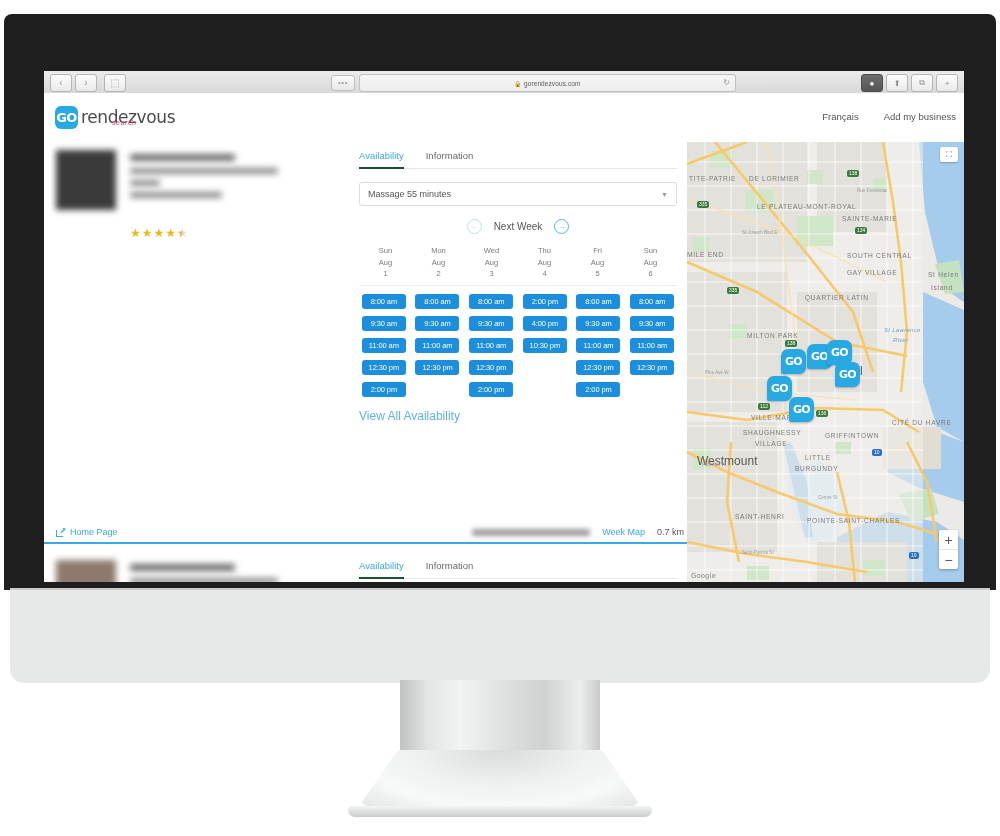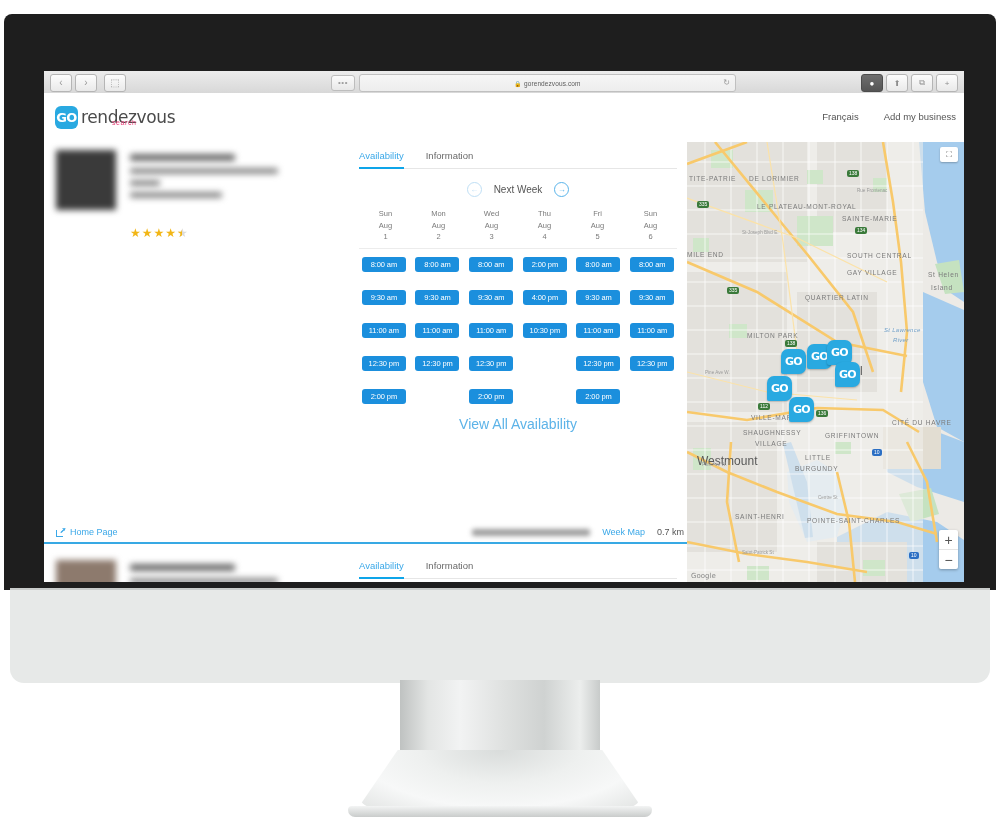--- a/index.html
+++ b/index.html
@@ -67,38 +67,38 @@
   .prole2{height:6px;width:30px;background:#8a8a8a;margin-bottom:6px;}
   .prole3{height:6px;width:92px;background:#8a8a8a;}
   .stars{display:flex;gap:1px;font-size:12px;color:#f2b616;letter-spacing:0px;}
   .star-half{position:relative;color:#dcdcdc;}
   .star-half i{position:absolute;left:0;top:0;width:50%;overflow:hidden;color:#f2b616;font-style:normal;}
 
   
   .booking{position:absolute;left:315px;width:318px;}
   .tabs{display:flex;gap:22px;border-bottom:1px solid #e6e6e6;padding-bottom:6px;}
   .tab{font-size:9.5px;color:#6a6a6a;position:relative;padding-bottom:6px;margin-bottom:-7px;}
-  .tab.active{color:#3ba8e8;border-bottom:2px solid #0ea5e9;}
+  .tab.active{color:#3ba8e8;border-bottom:2px solid #14532d;}
   .select{margin-top:13px;width:100%;height:24px;border:1px solid #dcdcdc;border-radius:3px;background:#fff;
      display:flex;align-items:center;justify-content:space-between;padding:0 8px;box-sizing:border-box;}
   .select-val{font-size:9px;color:#555;}
   .chev{font-size:7px;color:#9a9a9a;}
   .weeknav{margin-top:13px;display:flex;align-items:center;justify-content:center;gap:12px;}
   .weeknav-txt{font-size:10px;color:#555;}
   .circ{width:13px;height:13px;border-radius:50%;border:1px solid #5ab4ea;color:#5ab4ea;font-size:8px;
      display:flex;align-items:center;justify-content:center;line-height:1;}
   .circ.dim{border-color:#bfdff5;color:#bfdff5;}
   .daygrid{margin-top:11px;display:grid;grid-template-columns:repeat(6,1fr);}
   .day{text-align:center;font-size:7.5px;color:#7a7a7a;line-height:1.55;}
   .dayrule{margin-top:5px;height:1px;background:#ececec;}
   .slots{margin-top:8px;display:grid;grid-template-columns:repeat(6,1fr);gap:5px 4px;align-items:start;}
-  .slotcol{display:flex;flex-direction:column;gap:18px;align-items:center;}
+  .slotcol{display:flex;flex-direction:column;gap:7px;align-items:center;}
   .slot{width:44px;height:15px;background:#1b8fdd;border-radius:3px;color:#fff;font-size:7.5px;
      display:flex;align-items:center;justify-content:center;letter-spacing:-.1px;}
-  .viewall{margin-top:12px;text-align:center;font-size:14px;color:#5cb3e8;}
+  .viewall{margin-top:12px;text-align:left;font-size:12px;color:#5cb3e8;}
   .cardfoot{position:absolute;left:12px;width:628px;display:flex;align-items:center;}
   .homepage{font-size:9px;color:#3ba8e8;display:flex;align-items:center;gap:5px;}
   .ext-ico{width:9px;height:9px;position:relative;}
   .ext-ico:before{content:"";position:absolute;left:0;bottom:0;width:6px;height:6px;border:1px solid #3ba8e8;border-top:none;border-right:none;}
   .ext-ico:after{content:"";position:absolute;right:0;top:0;width:6px;height:1px;background:#3ba8e8;
      transform:rotate(-45deg);transform-origin:right top;box-shadow:0 0 0 0 #3ba8e8;}
   .ext-arrow{position:absolute;right:-1px;top:-1px;font-size:8px;color:#3ba8e8;line-height:1;}
   .foot-right{margin-left:auto;display:flex;align-items:center;gap:12px;}
   .addr-blur{width:118px;height:7px;background:#9d9d9d;filter:blur(2.6px);border-radius:2px;}
   .viewmap{font-size:9px;color:#3ba8e8;}
@@ -187,20 +187,24 @@
                     <span>★</span>
                     <span>★</span>
                     <span>★</span>
                     <span class="star-half">★<i>★</i></span>
                   </div>
                 </div>
                 <div class="booking" style="top: 8px;">
                   <div class="tabs">
                     <div class="tab active">Availability</div>
                     <div class="tab">Information</div>
+                  </div>
+                  <div class="select">
+                    <span class="select-val">Massage 55 minutes</span>
+                    <span class="chev">▼</span>
                   </div>
                   <div class="weeknav">
                     <div class="circ dim">←</div>
                     <div class="weeknav-txt">Next Week</div>
                     <div class="circ">→</div>
                   </div>
                   <div class="daygrid">
                     <div class="day">
                       <div>Sun</div>
                       <div>Aug</div>

